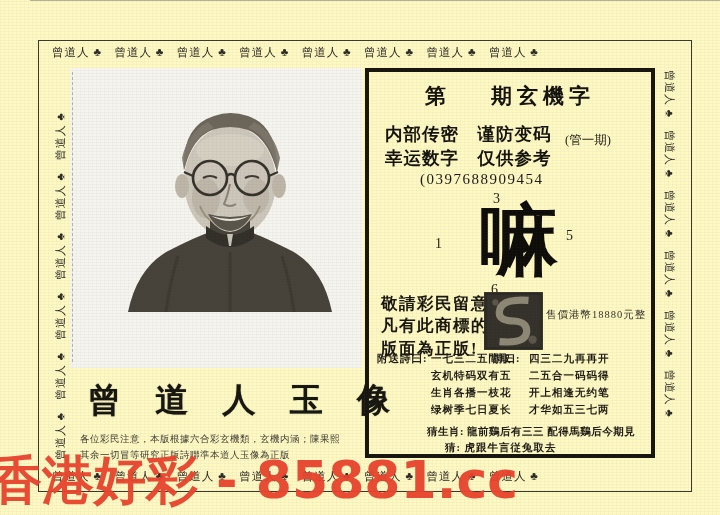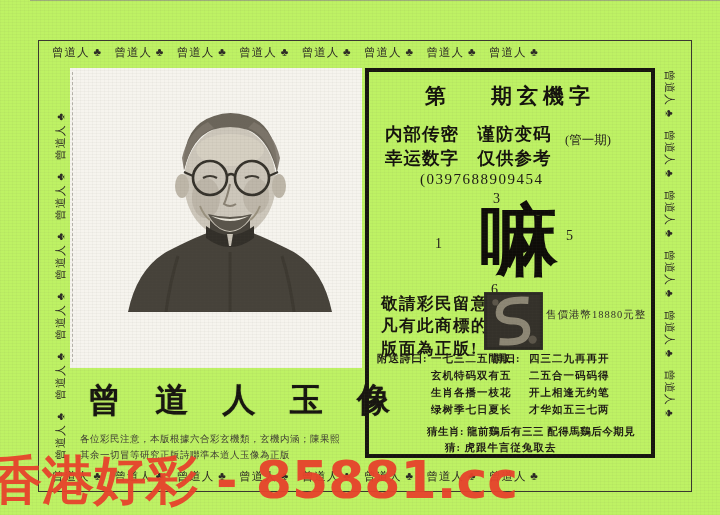--- a/index.html
+++ b/index.html
@@ -1,18 +1,18 @@
 <!DOCTYPE html>
 <html><head>
 <meta charset="utf-8">
 <style>
   html,body{margin:0;padding:0;background:#dcdad4;}
   #scan{
     position:relative;width:720px;height:515px;overflow:hidden;
-    background:#bef264;
+    background:#fef9c3;
     font-family:"Liberation Serif","DejaVu Serif",serif;
     color:#26241f;
   }
   .abs{position:absolute;}
   
   #top-edge{left:30px;top:0;width:690px;height:1px;background:#8d8a82;opacity:.65;}
   #noise{
     left:0;top:0;width:720px;height:515px;pointer-events:none;z-index:6;
     background-image:
       repeating-linear-gradient(0deg, rgba(95,90,78,.045) 0 1px, transparent 1px 3px),

